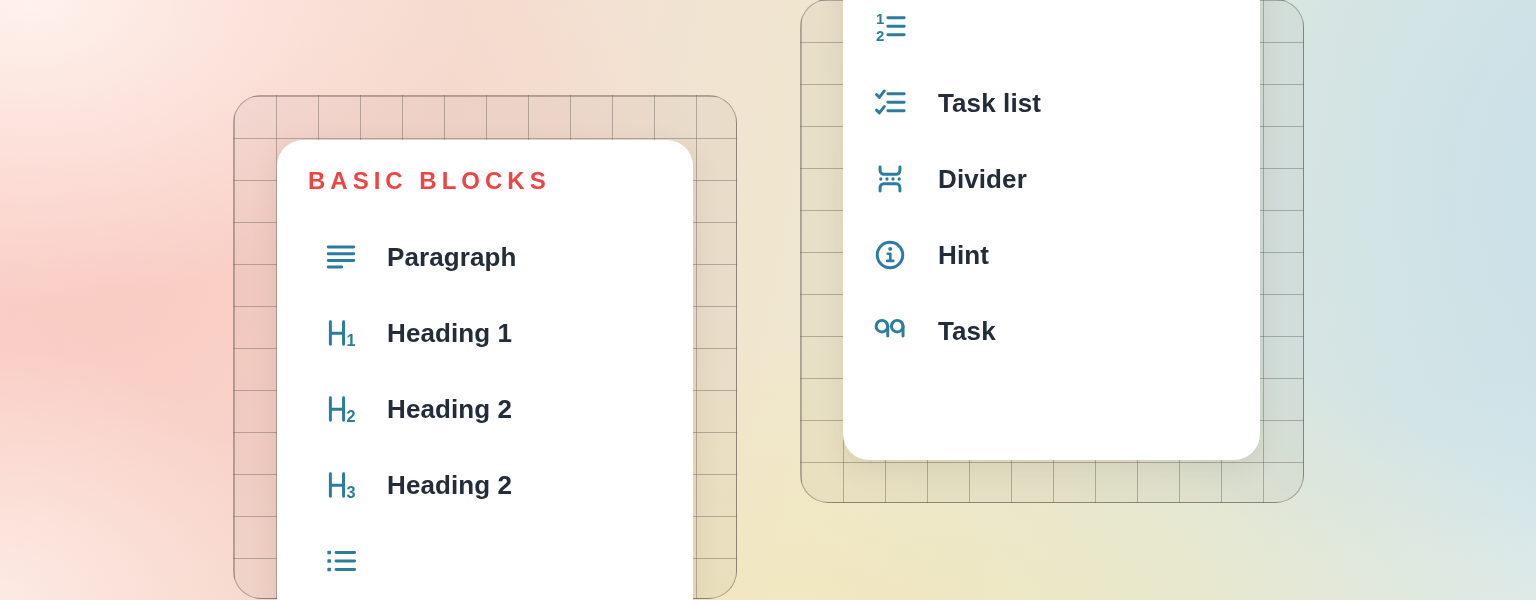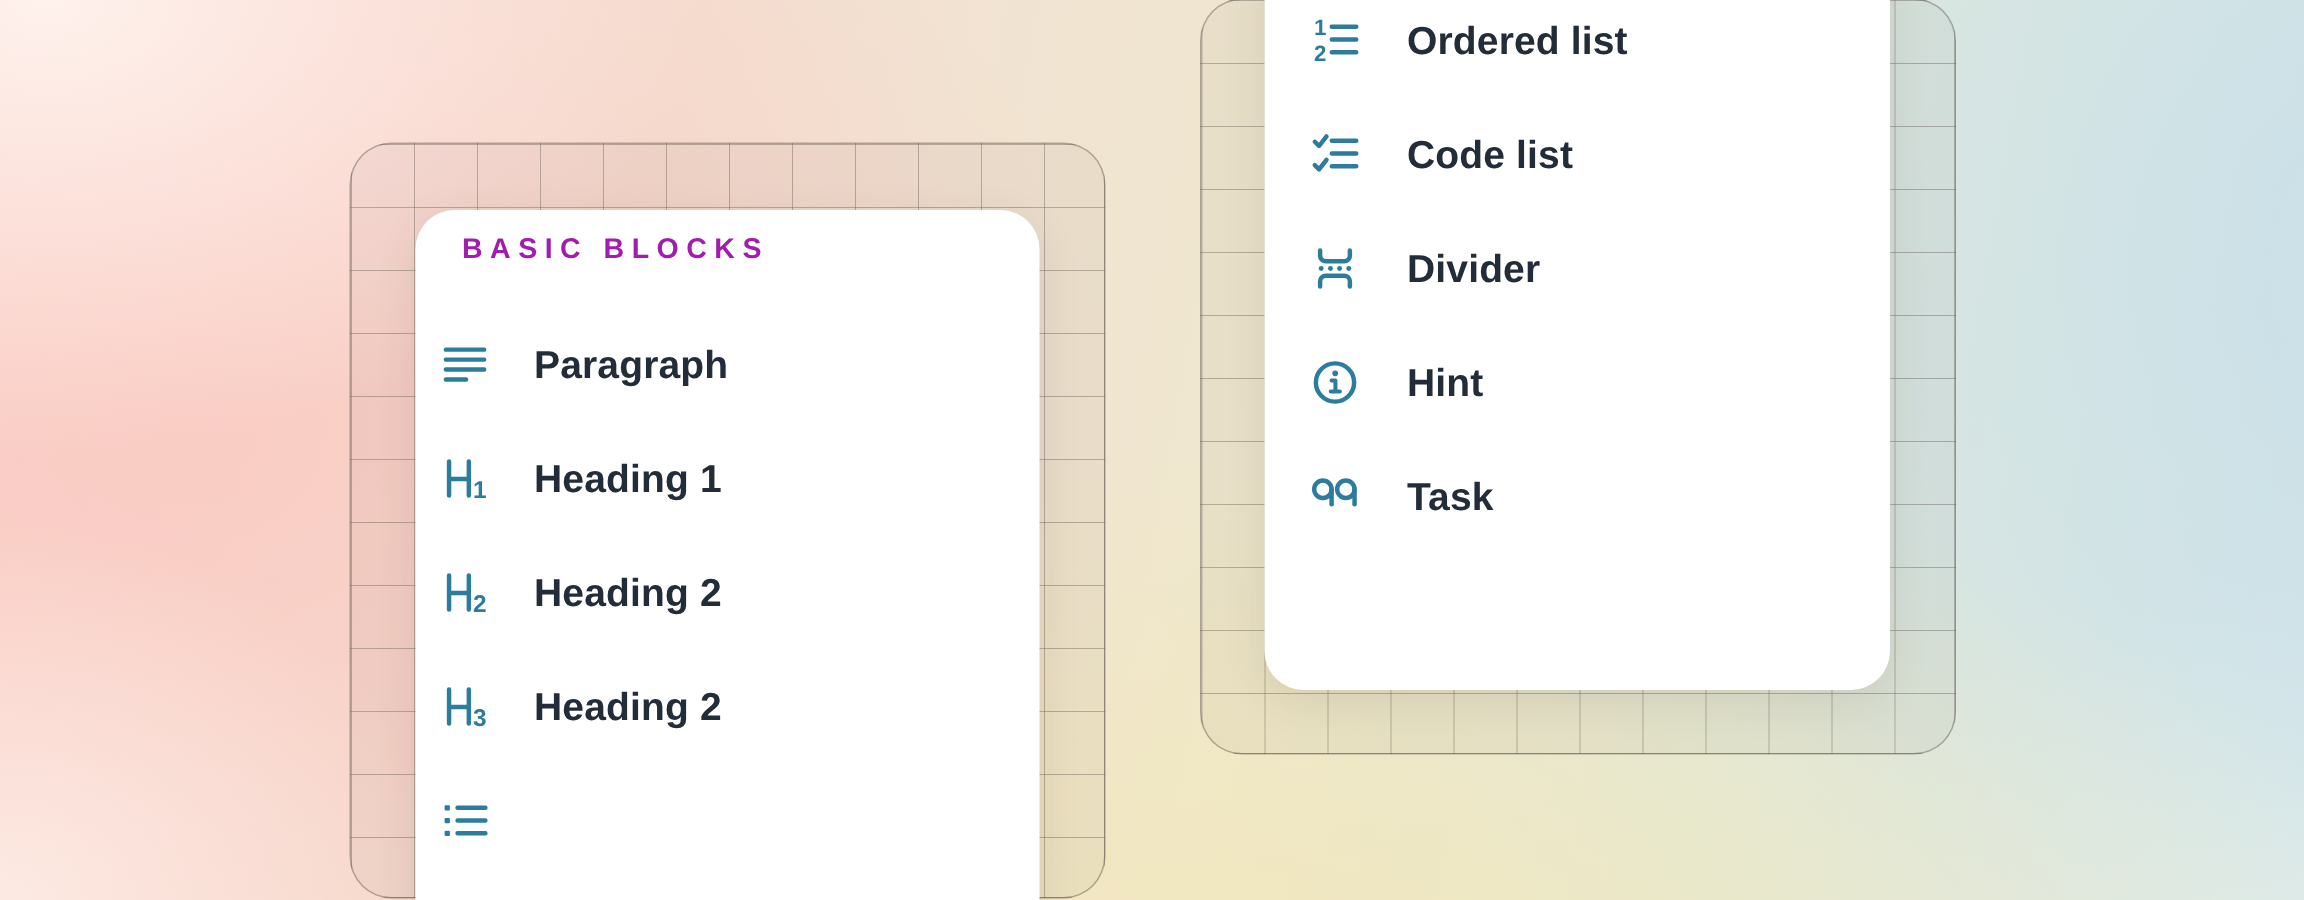--- a/index.html
+++ b/index.html
@@ -26,29 +26,29 @@
   }
   .panel-left{left:233px;top:95px;}
   .panel-right{left:800px;top:-1px;}
   .card{
     position:absolute;background:#ffffff;border-radius:26px;
     box-shadow:0 8px 28px rgba(80,60,40,0.10);
   }
   .card-left{left:277px;top:140px;width:416px;height:520px;}
   .card-right{left:843px;top:-50px;width:417px;height:510px;}
   .section-header{
-    margin:16px 0 27px 31px;
-    font-size:19px;font-weight:bold;letter-spacing:5px;
-    color:#a21caf;line-height:22px;
+    margin:30px 0 27px 31px;
+    font-size:24px;font-weight:bold;letter-spacing:5px;
+    color:#ef4444;line-height:22px;
   }
   .items{display:block;}
   .card-right .items{padding-top:39px;}
   .item{
     height:76px;display:flex;align-items:center;
-    padding-left:15px;cursor:pointer;
+    padding-left:46px;cursor:pointer;
   }
   .card-right .item{padding-left:29px;}
   .item .icon{
     width:36px;height:36px;flex:0 0 36px;display:flex;
     align-items:center;justify-content:center;
     margin-right:28px;color:var(--accent,#2b7c9e);
   }
   .card-right .item .icon{margin-right:30px;}
   .item .icon svg{width:34px;height:34px;display:block;}
   .item .label{
@@ -116,31 +116,30 @@
 <div class="card card-right">
   <div class="items">
       <div class="item">
     <span class="icon">
           <svg viewBox="0 0 24 24" fill="none" stroke="currentColor" stroke-width="2.1" stroke-linecap="round" stroke-linejoin="round">
             <path d="M10.5 5.5H22M10.5 11.5H22M10.5 17.5H22"></path>
             <text x="5" y="9.6" font-size="10.5" font-weight="bold" font-family="Liberation Sans, sans-serif" fill="currentColor" stroke="none" text-anchor="middle">1</text>
             <text x="5" y="21.6" font-size="10.5" font-weight="bold" font-family="Liberation Sans, sans-serif" fill="currentColor" stroke="none" text-anchor="middle">2</text>
           </svg>
         </span>
-    <span class="label">Ordered list</span>
   </div>
       <div class="item">
     <span class="icon">
           <svg viewBox="0 0 24 24" fill="none" stroke="currentColor" stroke-width="2.1" stroke-linecap="round" stroke-linejoin="round">
             <path d="M10.5 5.5H22M10.5 11.5H22M10.5 17.5H22"></path>
             <path d="M2.5 6l2 2 3.5-4.5"></path>
             <path d="M2.5 17l2 2 3.5-4.5"></path>
           </svg>
         </span>
-    <span class="label">Code list</span>
+    <span class="label">Task list</span>
   </div>
       <div class="item">
     <span class="icon">
           <svg viewBox="0 0 24 24" fill="none" stroke="currentColor" stroke-width="2.1" stroke-linecap="round" stroke-linejoin="round">
             <path d="M5 3.5V6a2.6 2.6 0 0 0 2.6 2.6h8.8A2.6 2.6 0 0 0 19 6V3.5"></path>
             <path d="M5 20.5V18a2.6 2.6 0 0 1 2.6-2.6h8.8A2.6 2.6 0 0 1 19 18v2.5"></path>
             <circle cx="5.5" cy="12" r="1.15" fill="currentColor" stroke="none"></circle>
             <circle cx="9.85" cy="12" r="1.15" fill="currentColor" stroke="none"></circle>
             <circle cx="14.15" cy="12" r="1.15" fill="currentColor" stroke="none"></circle>
             <circle cx="18.5" cy="12" r="1.15" fill="currentColor" stroke="none"></circle>

